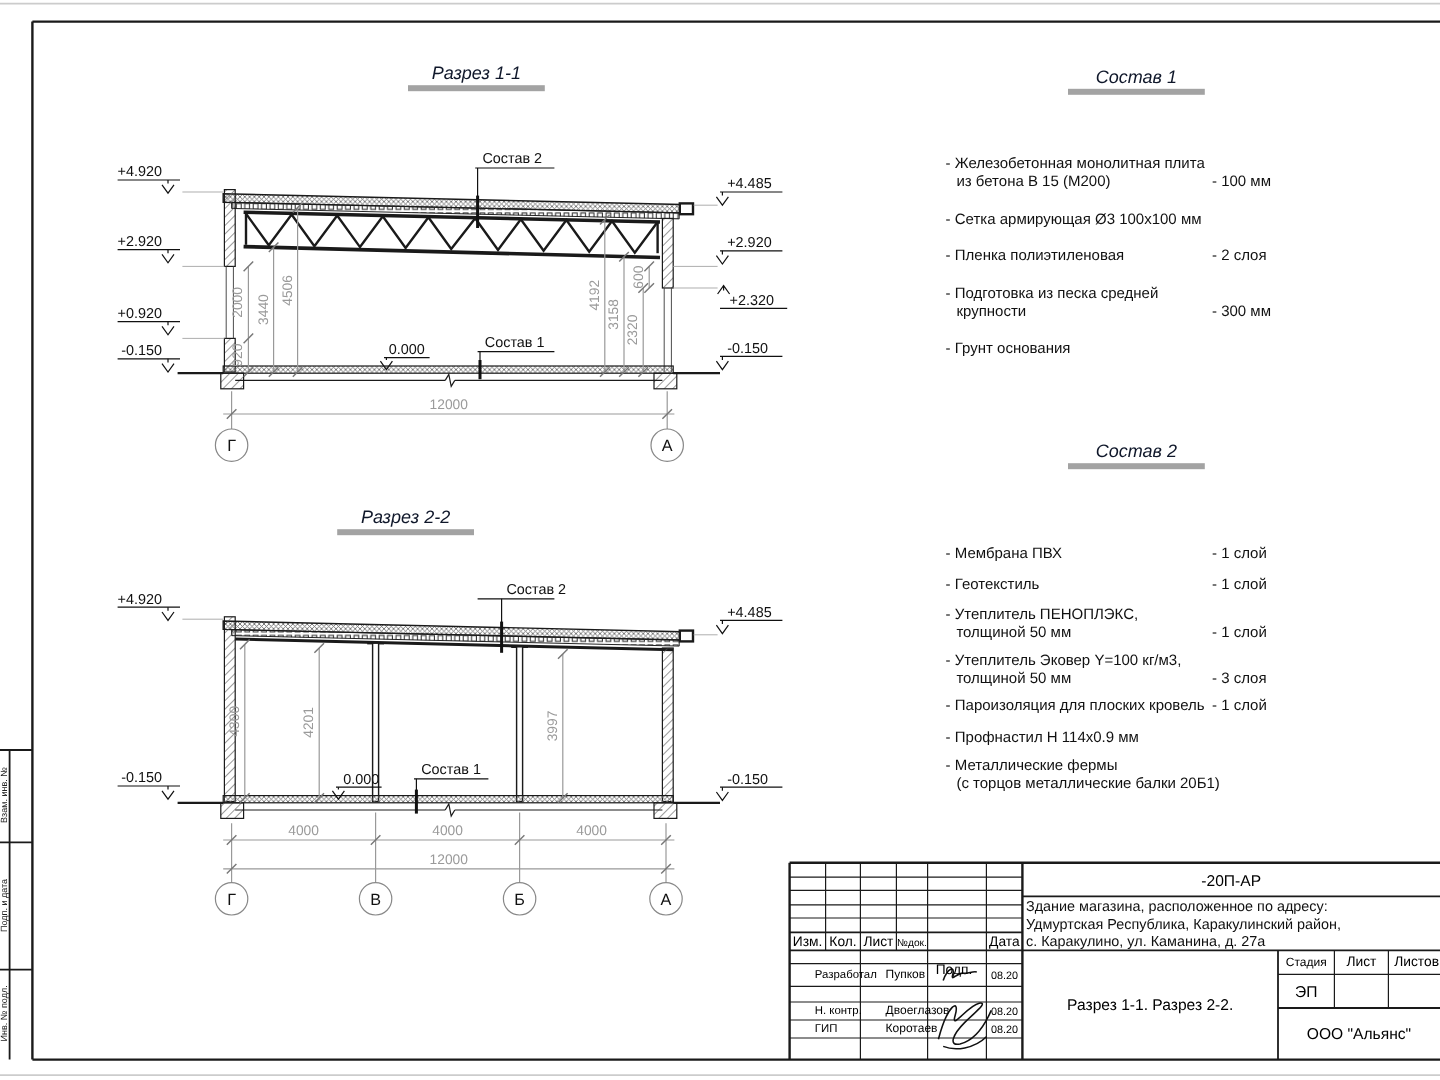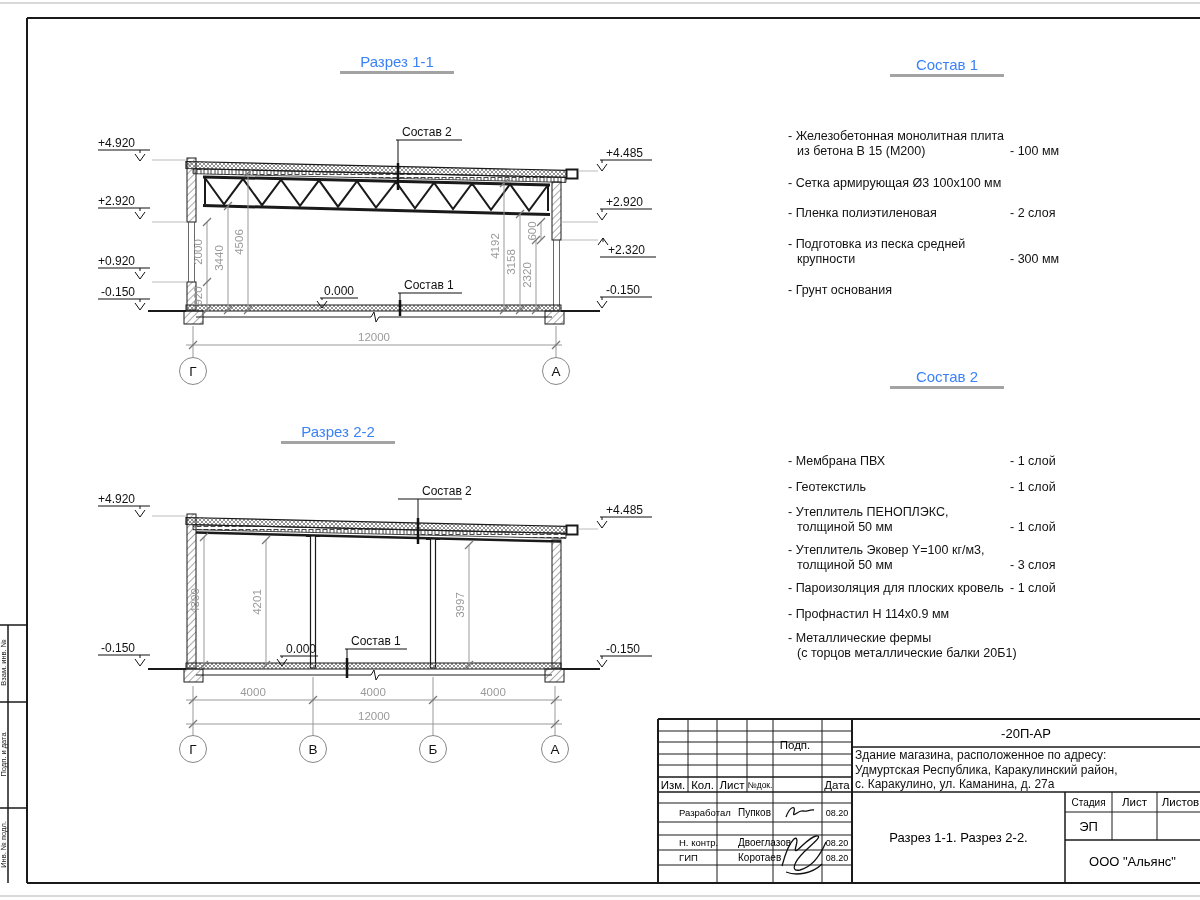--- a/index.html
+++ b/index.html
@@ -1,21 +1,21 @@
 <!DOCTYPE html>
 <html><head>
 <meta charset="utf-8">
 <style>
   html,body{margin:0;padding:0;background:#fff;}
   #page{position:relative;width:1200px;height:900px;background:#ffffff;overflow:hidden;
         font-family:"Liberation Sans","DejaVu Sans",sans-serif;color:#111;}
   svg text{font-family:"Liberation Sans","DejaVu Sans",sans-serif;}
   .abs{position:absolute;}
-  .sec-title{font-size:15px;color:#3b82f6;text-align:center;
-             border-bottom:3px solid #a3a3a3;padding-bottom:1px;}
+  .sec-title{font-style:italic;font-size:15px;color:#0f172a;text-align:center;
+             border-bottom:5px solid #a3a3a3;padding-bottom:1px;}
   .sostav-item{position:absolute;display:flex;align-items:flex-end;font-size:12.5px;line-height:15px;color:#111;}
   .sostav-item .name{width:222px;margin-top:16px;}
   .sostav-item .name .l2{padding-left:9px;}
   .sostav-item .val{width:78px;white-space:nowrap;}
   .tb-text{position:absolute;display:flex;align-items:center;justify-content:center;
            color:#000000;white-space:nowrap;overflow:hidden;}
   .tb-left{justify-content:flex-start;padding-left:21px;}
   .mlabel{position:absolute;font-size:7.5px;color:#222;white-space:nowrap;
           transform:rotate(-90deg);transform-origin:center;text-align:center;}
 </style>
@@ -413,21 +413,21 @@
 <div class="tb-text" style="left:852px;top:721px;width:348px;height:24px;font-size:13px">-20П-АР</div>
 <div class="abs" style="left:855px;top:748px;width:345px;text-align:left;font-size:12px;line-height:14.6px">
   <div>Здание магазина, расположенное по адресу:</div>
   <div>Удмуртская Республика, Каракулинский район,</div>
   <div>с. Каракулино, ул. Каманина, д. 27а</div>
 </div>
 <div class="tb-text" style="left:658px;top:777px;width:30px;height:15px;font-size:11.5px">Изм.</div>
 <div class="tb-text" style="left:688px;top:777px;width:29px;height:15px;font-size:11.5px">Кол.</div>
 <div class="tb-text" style="left:717px;top:777px;width:30px;height:15px;font-size:11.5px">Лист</div>
 <div class="tb-text" style="left:747px;top:777px;width:26px;height:15px;font-size:8.5px">№док.</div>
-<div class="tb-text" style="left:773px;top:737px;width:44px;height:15px;font-size:11.5px">Подп.</div>
+<div class="tb-text" style="left:773px;top:801px;width:44px;height:15px;font-size:11.5px">Подп.</div>
 <div class="tb-text" style="left:822px;top:777px;width:30px;height:15px;font-size:11.5px">Дата</div>
 
 <div class="tb-text tb-left" style="left:658px;top:803px;width:59px;height:19px;font-size:9.5px">Разработал</div>
 <div class="tb-text tb-left" style="left:717px;top:803px;width:56px;height:19px;font-size:10px">Пупков</div>
 <div class="tb-text" style="left:822px;top:803px;width:30px;height:19px;font-size:9px">08.20</div>
 
 <div class="tb-text tb-left" style="left:658px;top:835px;width:59px;height:15px;font-size:9.5px">Н. контр.</div>
 <div class="tb-text tb-left" style="left:717px;top:835px;width:56px;height:15px;font-size:10px">Двоеглазов</div>
 <div class="tb-text" style="left:822px;top:835px;width:30px;height:15px;font-size:9px">08.20</div>
 

